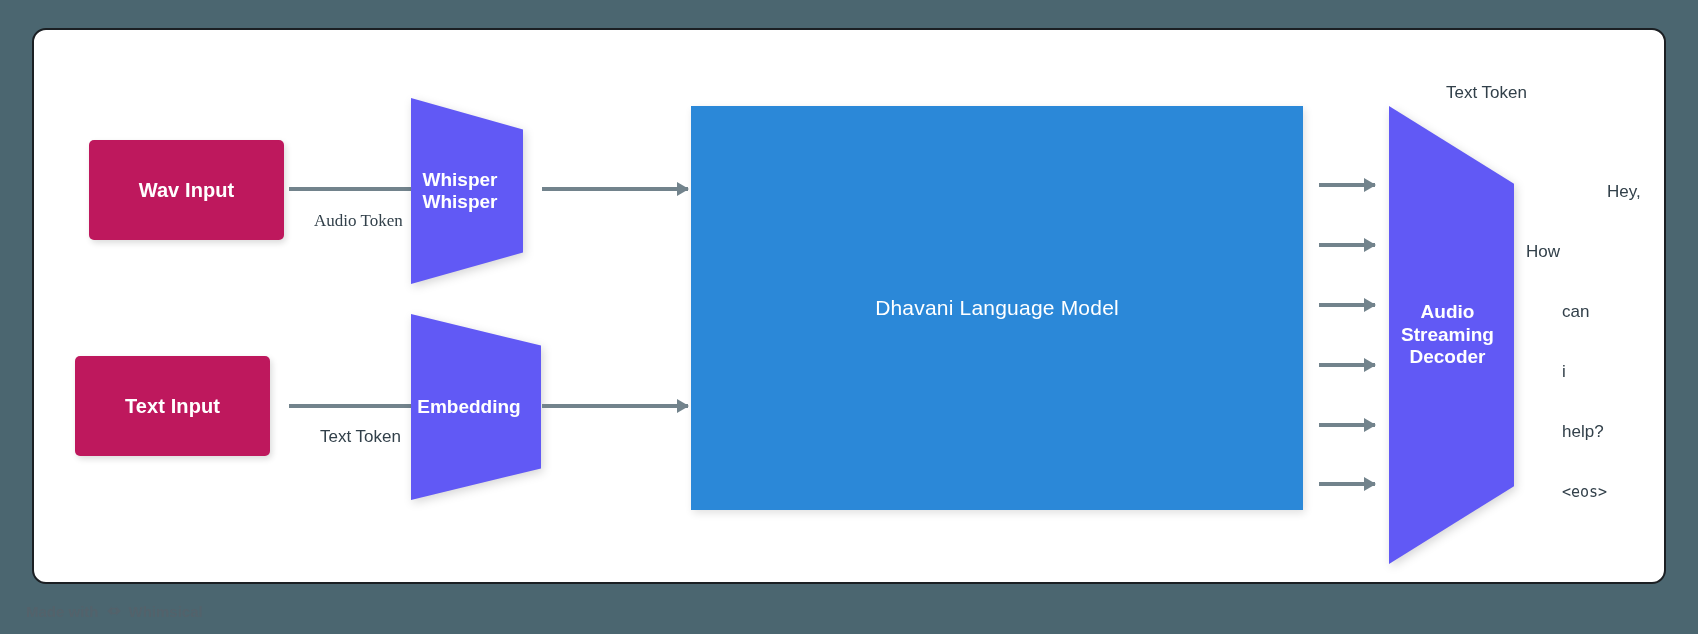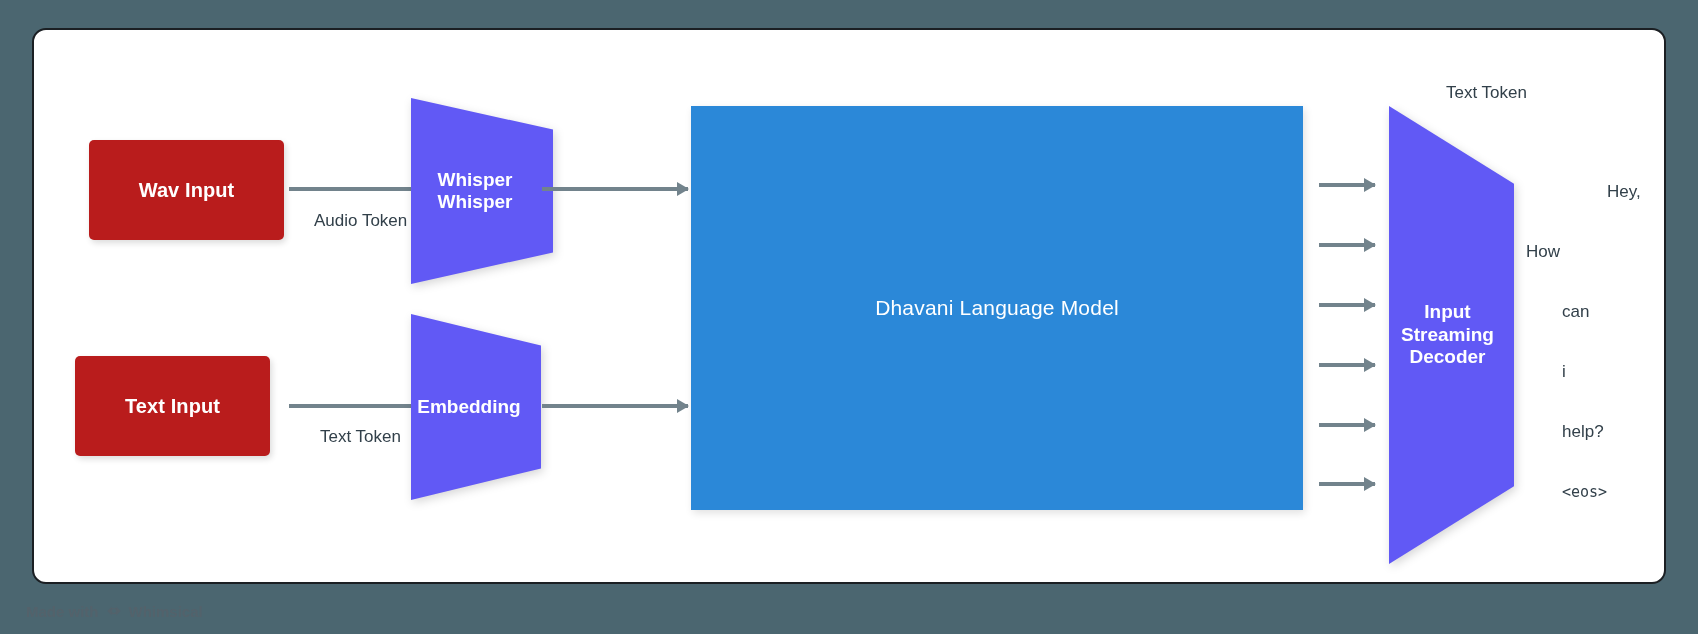--- a/index.html
+++ b/index.html
@@ -25,21 +25,21 @@
     border-radius: 14px;
     box-sizing: border-box;
     overflow: hidden;
   }
   .node {
     position: absolute;
     box-sizing: border-box;
   }
   
   .rect-node {
-    background: #b91c1c;
+    background: #be185d;
     border-radius: 5px;
     color: #ffffff;
     display: flex;
     align-items: center;
     justify-content: center;
     font-size: 20px;
     font-weight: 700;
     letter-spacing: .1px;
     box-shadow: 2px 3px 6px rgba(0,0,0,.14);
   }
@@ -145,23 +145,23 @@
 </head>
 <body>
 
 <div id="canvas-panel">
 
   <div class="node rect-node" style="left:55px; top:110px; width:195px; height:100px;">
     <span>Wav Input</span>
   </div>
 
   <div class="arrow" style="left:255px; top:157px; width:136px;"></div>
-  <div class="edge-label" style="left:280px; top:181px;">Audio Token</div>
-
-  <div class="node trap" style="left:377px; top:68px; width:142px; height:186px;">
+  <div class="edge-label" style="left:280px; top:181px;font-family:Liberation Serif, serif;">Audio Token</div>
+
+  <div class="node trap" style="left:377px; top:68px; width:112px; height:186px;">
     <span class="trap-shape trap-right"></span>
     <span class="trap-label">
       <span>Whisper</span><br>
       <span>Whisper</span>
     </span>
   </div>
 
   <div class="arrow" style="left:508px; top:157px; width:146px;"></div>
 
   <div class="node rect-node" style="left:41px; top:326px; width:195px; height:100px;">
@@ -187,21 +187,21 @@
   <div class="arrow" style="left:1285px; top:273px; width:56px;"></div>
   <div class="arrow" style="left:1285px; top:333px; width:56px;"></div>
   <div class="arrow" style="left:1285px; top:393px; width:56px;"></div>
   <div class="arrow" style="left:1285px; top:452px; width:56px;"></div>
 
   <div class="top-label" style="left:1412px; top:53px;">Text Token</div>
 
   <div class="node trap" style="left:1355px; top:76px; width:125px; height:458px;">
     <span class="trap-shape trap-decoder"></span>
     <span class="trap-label" style="padding-right:8px;">
-      <span>Input</span><br>
+      <span>Audio</span><br>
       <span>Streaming</span><br>
       <span>Decoder</span>
     </span>
   </div>
 
   <div class="token-label" style="left:1528px; top:152px;margin-left:45px;">Hey,</div>
   <div class="token-label" style="left:1492px; top:212px;">How</div>
   <div class="token-label" style="left:1528px; top:272px;">can</div>
   <div class="token-label" style="left:1528px; top:332px;">i</div>
   <div class="token-label" style="left:1528px; top:392px;">help?</div>

